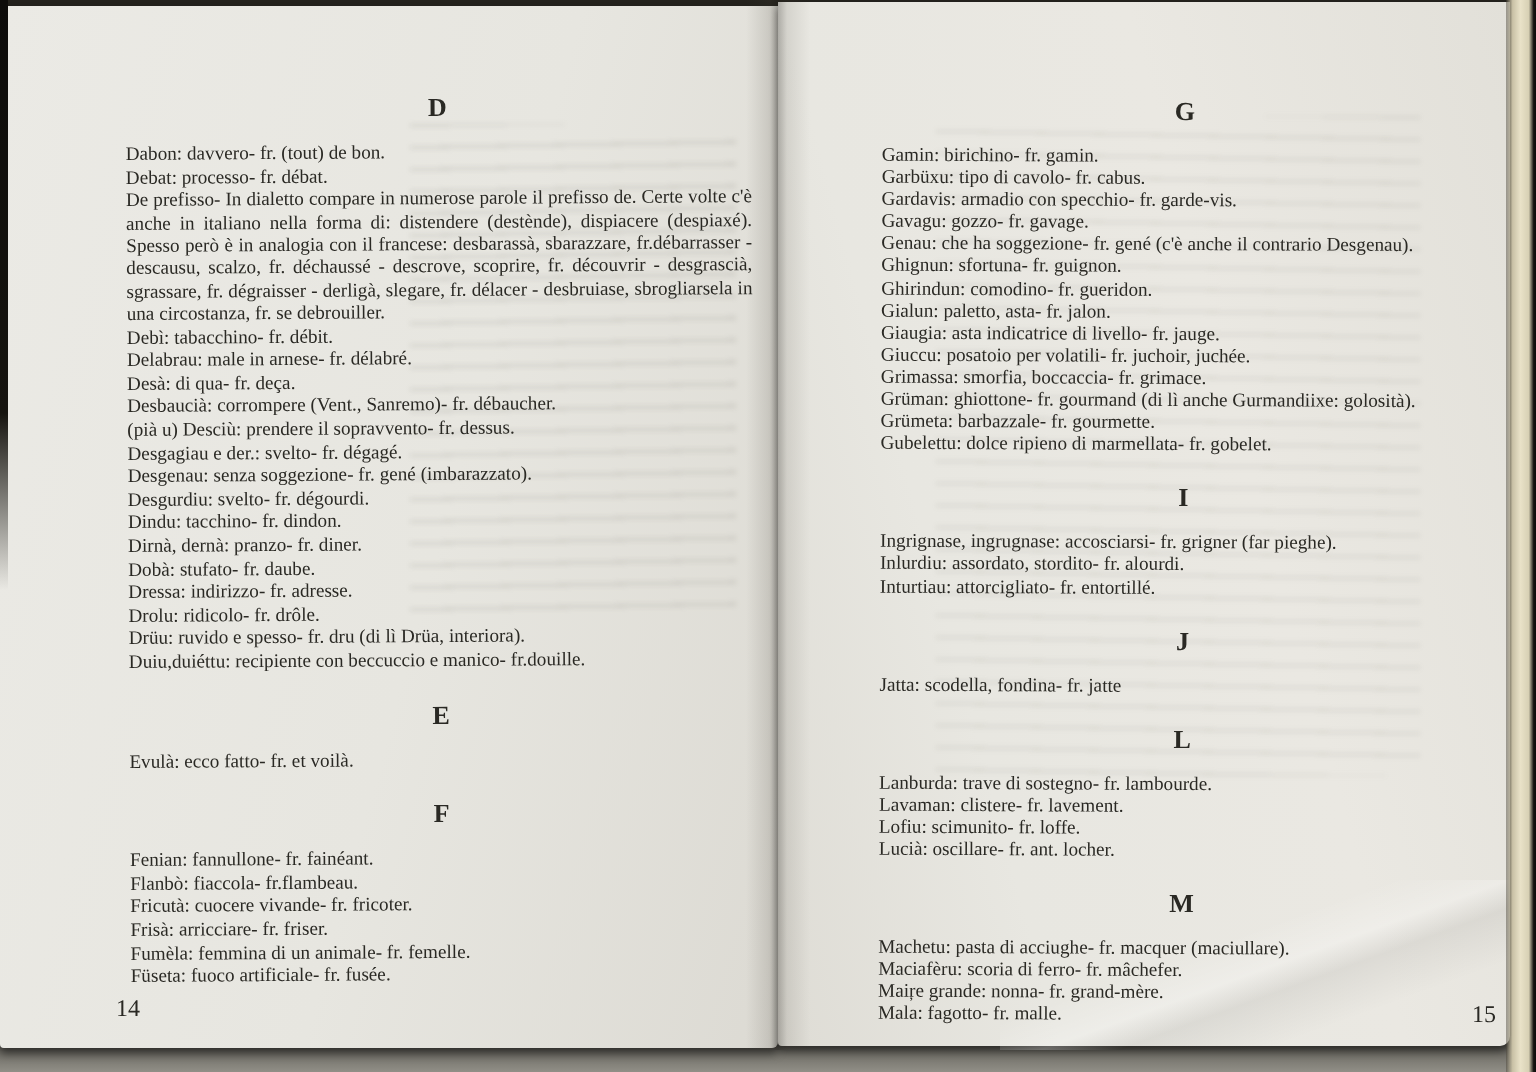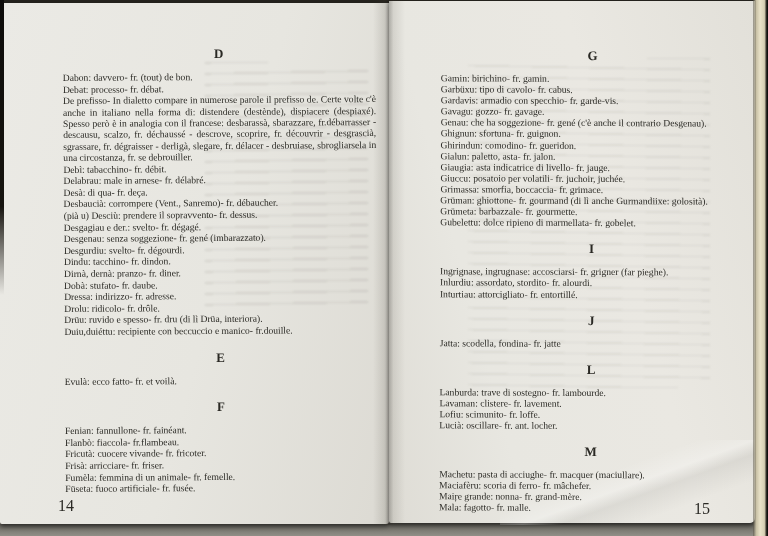--- a/index.html
+++ b/index.html
@@ -32,23 +32,23 @@
     background:linear-gradient(160deg,rgba(255,255,255,0) 40%,rgba(255,255,255,.25) 52%,rgba(0,0,0,.06) 60%,rgba(0,0,0,0) 75%);}
   .textcol{position:absolute;color:#2a2924;}
   .text-left{left:64px;top:46px;width:313px;transform:rotate(-0.35deg);}
   .text-right{left:440px;top:48px;width:304px;transform:rotate(0.25deg);}
   .sec-heading{font-weight:bold;font-size:13px;line-height:15px;text-align:center;
     letter-spacing:1px;margin:13px 0 10px;}
   .textcol .sec-heading:first-child{margin-top:0;}
   .entry{font-size:9.6px;line-height:11.6px;white-space:nowrap;}
   .text-right .entry{line-height:11.1px;}
   .entry.para{white-space:normal;text-align:justify;line-height:11.4px;}
-  .pagenum{position:absolute;font-size:16px;color:#2a2924;}
+  .pagenum{position:absolute;font-size:12px;color:#2a2924;}
   .pagenum-left{left:58px;top:497px;}
-  .pagenum-right{left:694px;top:500px;}
+  .pagenum-right{left:736px;top:500px;}
 </style>
 </head>
 <body>
 
 <div class="stage">
   <div class="floor"></div>
 
   <div class="page page-left"></div>
   <div class="page page-right"></div>
 

